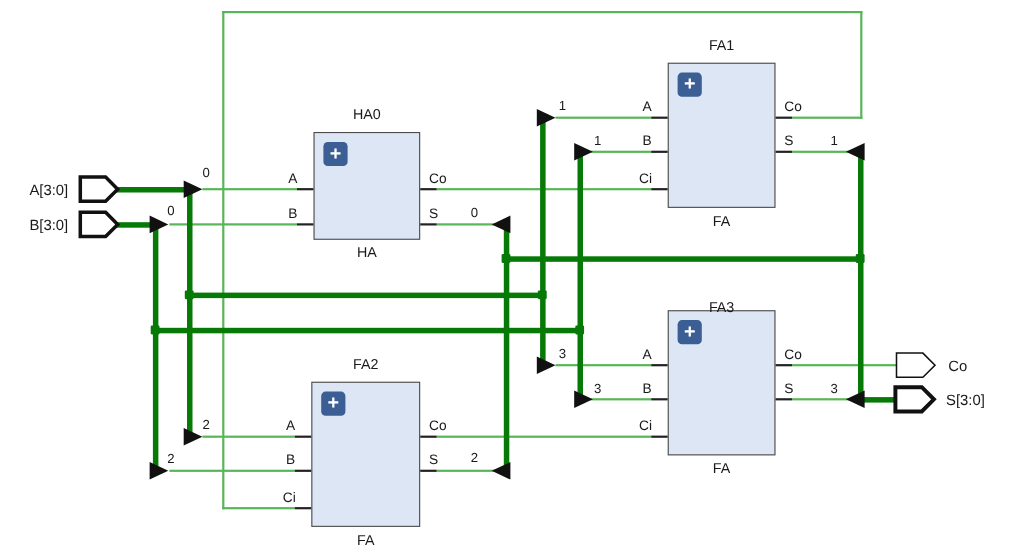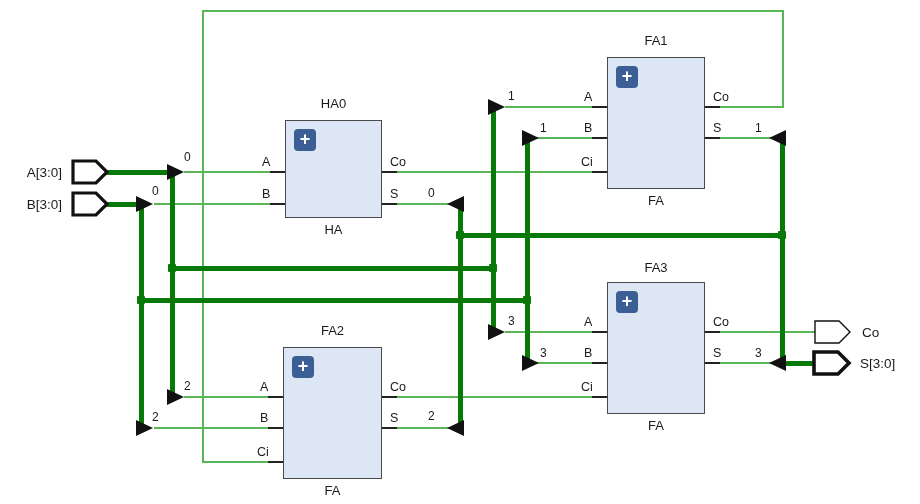--- a/index.html
+++ b/index.html
@@ -139,21 +139,21 @@
   <div class="bname" style="left:283px;top:323px;width:99px">FA2</div>
   <div class="bname" style="left:283px;top:483px;width:99px">FA</div>
   <div class="pin" style="left:260px;top:380px">A</div>
   <div class="pin" style="left:260px;top:411px">B</div>
   <div class="pin" style="left:257px;top:445px">Ci</div>
   <div class="pin" style="left:390px;top:380px">Co</div>
   <div class="pin" style="left:390px;top:411px">S</div>
 
   <div class="block" style="left:607px;top:282px;width:98px;height:132px"></div>
   <div class="plus" style="left:616px;top:291px">+</div>
-  <div class="bname" style="left:607px;top:260px;width:98px">FA3</div>
+  <div class="bname" style="left:607px;top:272px;width:98px">FA3</div>
   <div class="bname" style="left:607px;top:418px;width:98px">FA</div>
   <div class="pin" style="left:584px;top:315px">A</div>
   <div class="pin" style="left:584px;top:346px">B</div>
   <div class="pin" style="left:581px;top:380px">Ci</div>
   <div class="pin" style="left:713px;top:315px">Co</div>
   <div class="pin" style="left:713px;top:346px">S</div>
 
   <div>
     <svg style="left:70px;top:158px" width="40" height="28">
       <polygon points="3,3 26,3 37,14 26,25 3,25" fill="#fff" stroke="#111" stroke-width="3.2"></polygon>

